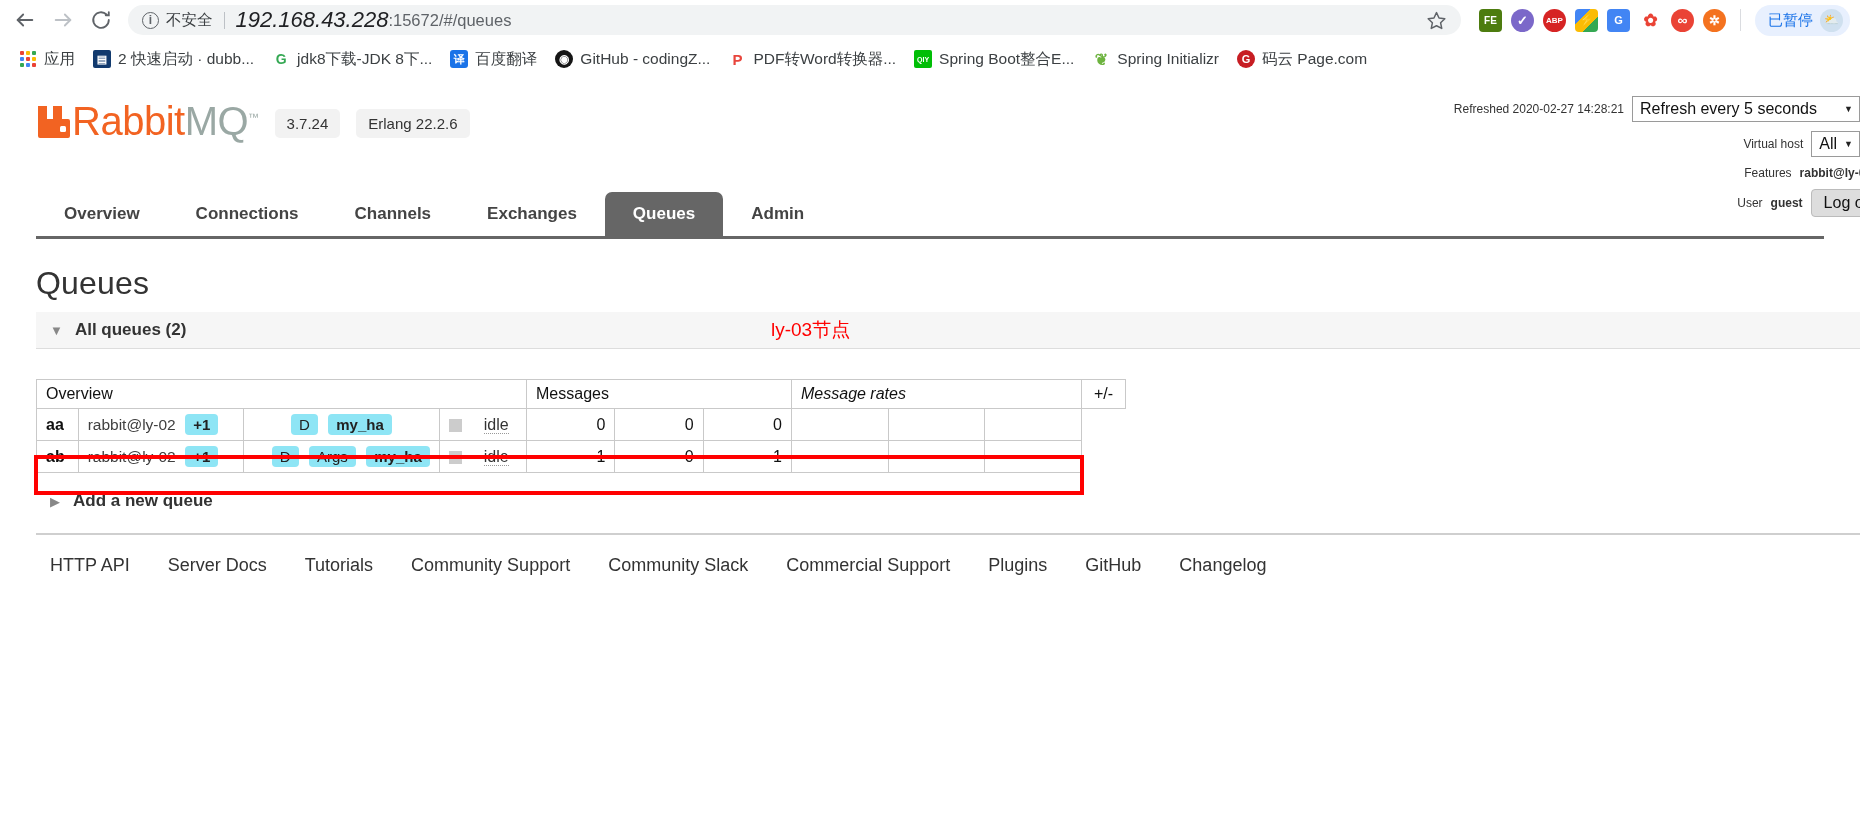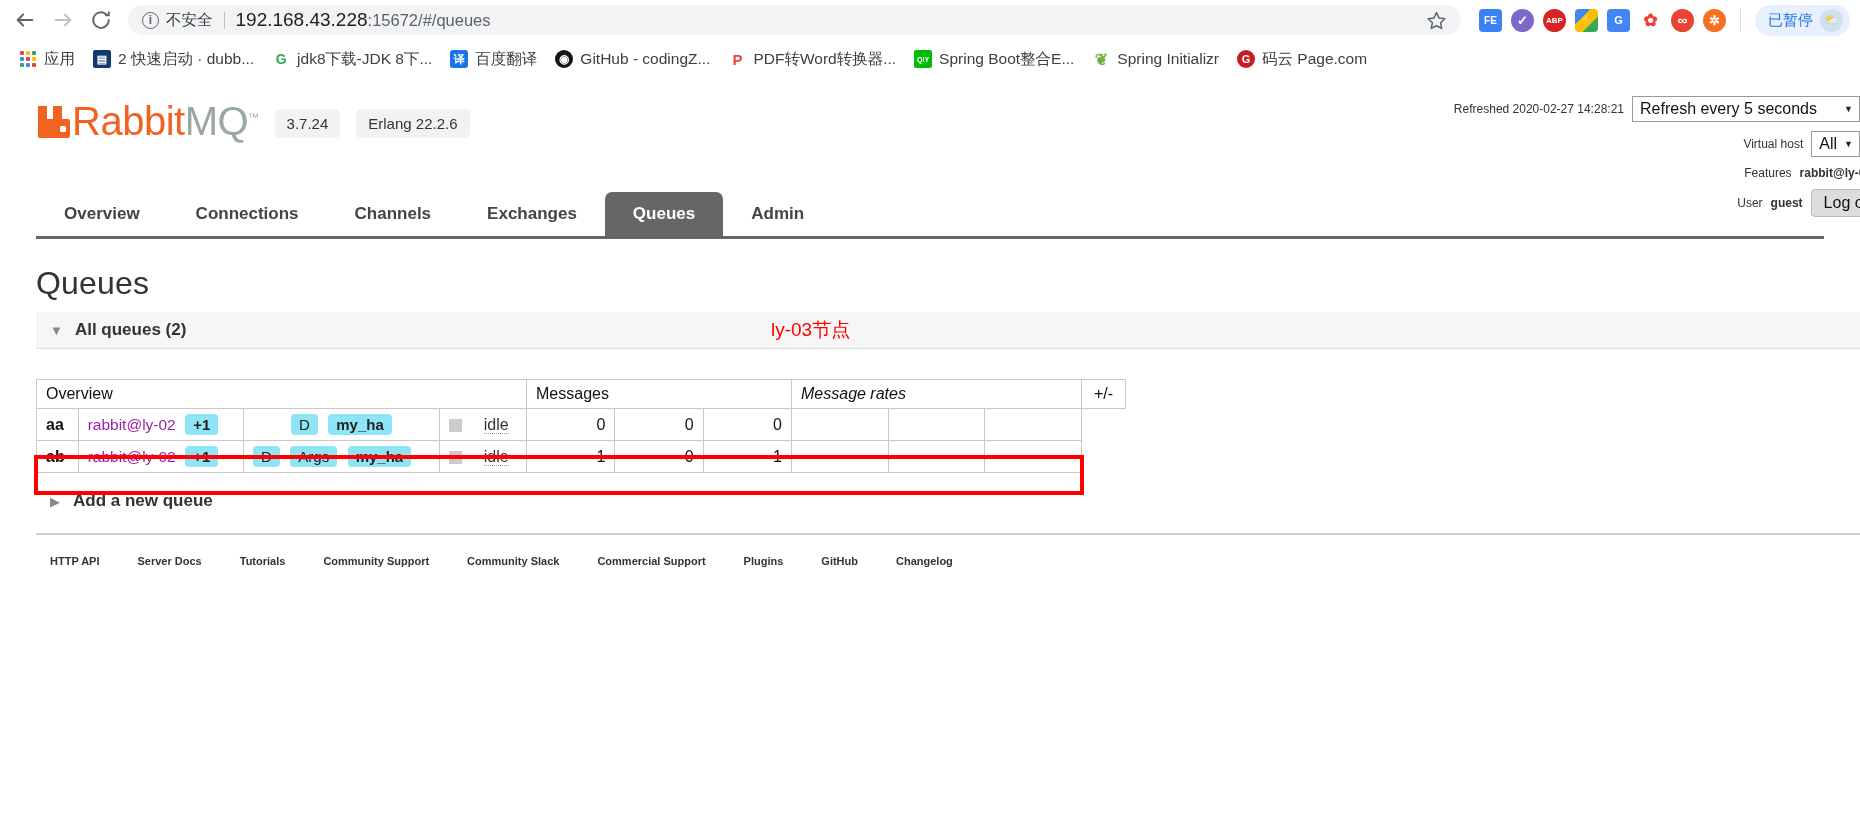--- a/index.html
+++ b/index.html
@@ -17,21 +17,21 @@
   .nav-btn svg { display:block; }
   .omnibox {
     flex:1 1 auto; height:30px; background:#f1f3f4; border-radius:15px;
     display:flex; align-items:center; padding:0 14px; margin:0 8px; min-width:0;
   }
   .info-circle { width:17px; height:17px; border-radius:50%; border:1.6px solid #5f6368;
     color:#5f6368; font-size:12px; line-height:14px; text-align:center; font-weight:bold;
     display:flex; align-items:center; justify-content:center; flex:0 0 auto; }
   .not-secure { font-size:15.5px; color:#3c4043; margin-left:7px; white-space:nowrap; }
   .omni-sep { width:1px; height:17px; background:#bdc1c6; margin:0 11px; flex:0 0 auto; }
-  .url-host { font-size:19px; color:#202124; font-weight:500; white-space:nowrap; }
+  .url-host { font-size:22px; color:#202124; font-weight:500; white-space:nowrap;font-style:italic; }
   .url-rest { font-size:16.5px; color:#5f6368; white-space:nowrap; }
   .star-btn { margin-left:auto; color:#5f6368; display:flex; align-items:center; padding-left:8px; }
 
   .ext-bar { display:flex; align-items:center; gap:9px; padding:0 4px 0 10px; flex:0 0 auto; }
   .ext-ico { width:23px; height:23px; border-radius:4px; display:flex; align-items:center;
     justify-content:center; font-size:9px; font-weight:bold; color:#fff; flex:0 0 auto; overflow:hidden; }
   .ext-divider { width:1px; height:22px; background:#dadce0; margin:0 5px; }
   .paused-chip { display:flex; align-items:center; gap:7px; background:#e8f0fe; border-radius:16px;
     padding:4px 7px 4px 13px; flex:0 0 auto; }
   .paused-text { font-size:15px; color:#1a73e8; white-space:nowrap; }
@@ -103,35 +103,35 @@
     text-align:right; padding:2px 6px; color:#111; display:flex; align-items:center; justify-content:flex-end; }
 
   
   .tbl-wrap { margin-top:30px; position:relative; }
   table.q { border-collapse:collapse; font-size:16px; color:#111; }
   table.q th, table.q td { border:1px solid #c9c9c9; padding:5px 9px; text-align:left; font-weight:normal; }
   table.q thead tr.grp th { font-weight:normal; color:#111; }
   table.q thead tr.cols th { font-weight:bold; }
   .num { text-align:right !important; }
   .plusminus { border:1px solid #c9c9c9; padding:5px 12px; font-size:16px; color:#111; background:#fff; }
-  .node-txt { color:#a21caf; font-size:15.5px; }
+  .node-txt { color:#404040; font-size:15.5px; }
   .chip { display:inline-block; background:#8ee5f5; border-radius:4px; padding:2px 8px; font-size:15px;
     color:#222; font-weight:bold; }
   .chip-plain { font-weight:normal; }
   .state-box { width:13px; height:13px; background:#ccc; display:inline-block; vertical-align:middle; }
   .idle { color:#333; border-bottom:1px dotted #999; margin-left:22px; }
   .rowhl { position:absolute; border:4px solid #ff0000; pointer-events:none; }
 
   .addq { display:flex; align-items:center; gap:13px; margin-top:18px; }
   .addq-caret { color:#888; font-size:13px; }
   .addq-txt { font-size:17px; font-weight:bold; color:#333; }
 
   .footer-hr { height:2px; background:#cfcfcf; width:1824px; margin-top:22px; }
   .footer { display:flex; align-items:center; gap:38px; padding:20px 0 0 14px; }
-  .f-link { font-size:11px; font-weight:bold; color:#333; white-space:nowrap; }
+  .f-link { font-size:18px; font-weight:normal; color:#333; white-space:nowrap; }
 </style>
 </head>
 <body>
 
 <div class="browser-top">
   <div class="nav-btn">
     <svg width="22" height="22" viewBox="0 0 24 24" fill="none" stroke="#5f6368" stroke-width="2" stroke-linecap="round" stroke-linejoin="round">
         <line x1="20" y1="12" x2="4" y2="12"></line>
         <polyline points="10,6 4,12 10,18"></polyline>
       </svg>
@@ -156,21 +156,21 @@
     <span class="url-host">192.168.43.228</span>
     <span class="url-rest">:15672/#/queues</span>
     <span class="star-btn">
       <svg width="21" height="21" viewBox="0 0 24 24" fill="none" stroke="#5f6368" stroke-width="1.7" stroke-linejoin="round">
           <polygon points="12,3 14.9,9.2 21.5,10 16.7,14.6 18,21.1 12,18 6,21.1 7.3,14.6 2.5,10 9.1,9.2"></polygon>
         </svg>
     </span>
   </div>
 
   <div class="ext-bar">
-    <div class="ext-ico" style="background:#3b82f6;color:#fff;font-size:10px;">FE</div>
+    <div class="ext-ico" style="background:#4d7c0f;color:#fff;font-size:10px;">FE</div>
     <div class="ext-ico" style="background:#7b68c9;border-radius:50%;font-size:13px;">✓</div>
     <div class="ext-ico" style="background:#d62424;border-radius:50%;font-size:8px;">ABP</div>
     <div class="ext-ico" style="background:linear-gradient(135deg,#4285f4 0 33%,#fbbc04 33% 66%,#34a853 66%);font-size:12px;color:#fff;">⚡</div>
     <div class="ext-ico" style="background:#4285f4;font-size:11px;">G</div>
     <div class="ext-ico" style="background:#fff;color:#ea4335;font-size:17px;">✿</div>
     <div class="ext-ico" style="background:#ea4335;border-radius:50%;font-size:14px;">∞</div>
     <div class="ext-ico" style="background:#f4721f;border-radius:50%;font-size:13px;">✲</div>
     <div class="ext-divider"></div>
     <div class="paused-chip">
       <span class="paused-text">已暂停</span>
@@ -322,21 +322,21 @@
             <td class="num">&nbsp;</td>
             <td class="num">&nbsp;</td>
             <td class="num">&nbsp;</td>
           </tr>
           <tr>
             <td style="font-weight:bold;">ab</td>
             <td>
               <span class="node-txt">rabbit@ly-02</span>
               <span class="chip" style="margin-left:5px;">+1</span>
             </td>
-            <td style="text-align:left;">
+            <td style="text-align:right;">
               <span class="chip chip-plain">D</span>
               <span class="chip chip-plain" style="margin-left:6px;">Args</span>
               <span class="chip" style="margin-left:6px;">my_ha</span>
             </td>
             <td>
               <span class="state-box"></span><span class="idle">idle</span>
             </td>
             <td class="num">1</td>
             <td class="num">0</td>
             <td class="num">1</td>

